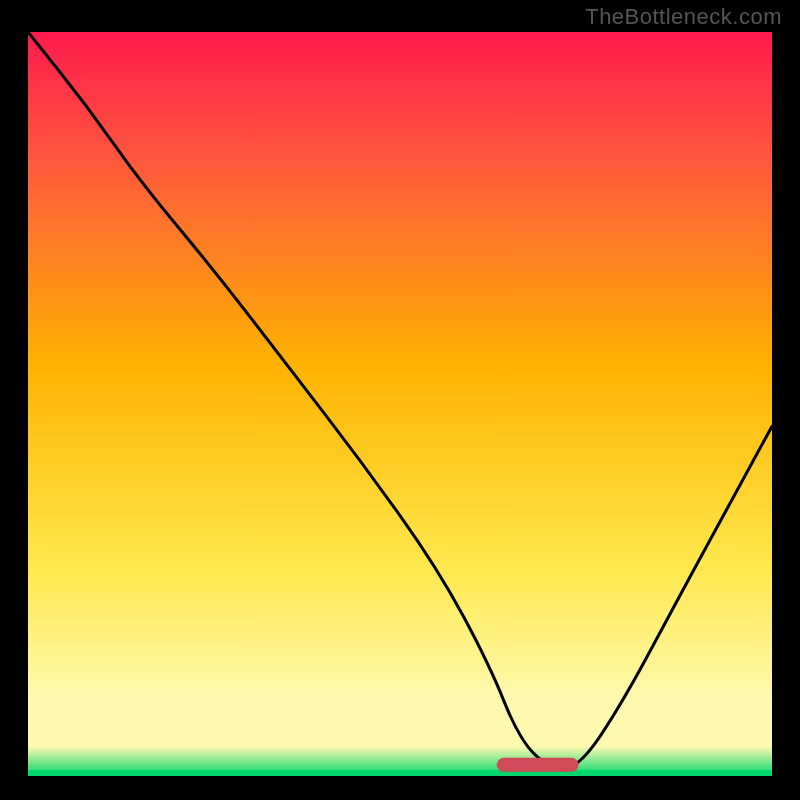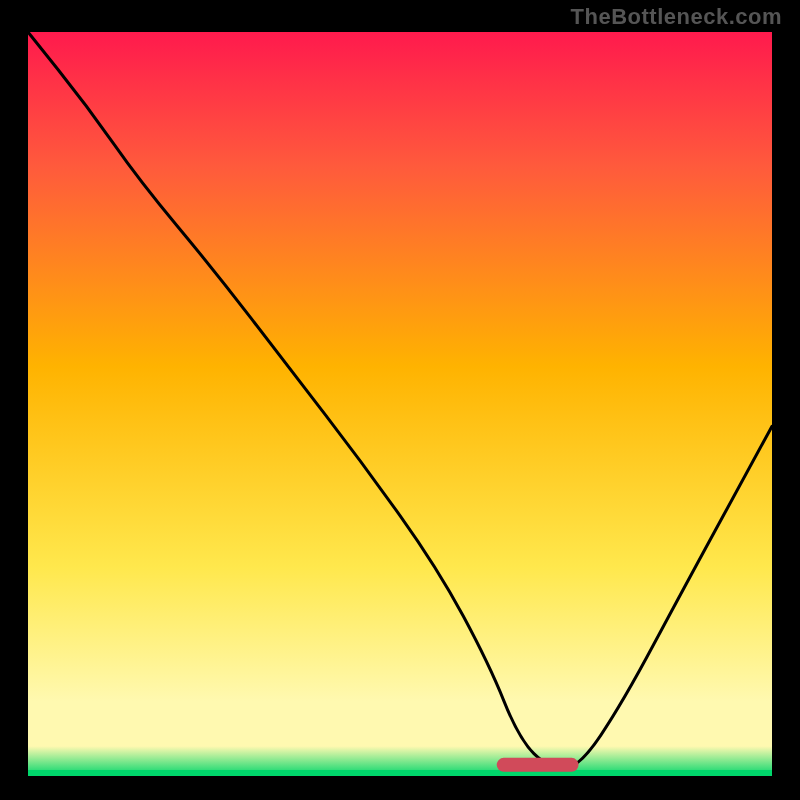--- a/index.html
+++ b/index.html
@@ -10,21 +10,21 @@
     background: #000;
     font-family: Arial, Helvetica, sans-serif;
     overflow: hidden;
   }
   .attribution {
     position: absolute;
     top: 4px;
     right: 18px;
     color: #555;
     font-size: 22px;
-    font-weight: 700;
+    font-weight: 400;
     letter-spacing: 0.5px;
   }
   .plot {
     position: absolute;
     left: 28px;
     top: 32px;
     width: 744px;
     height: 744px;
   }
   svg { display: block; }

